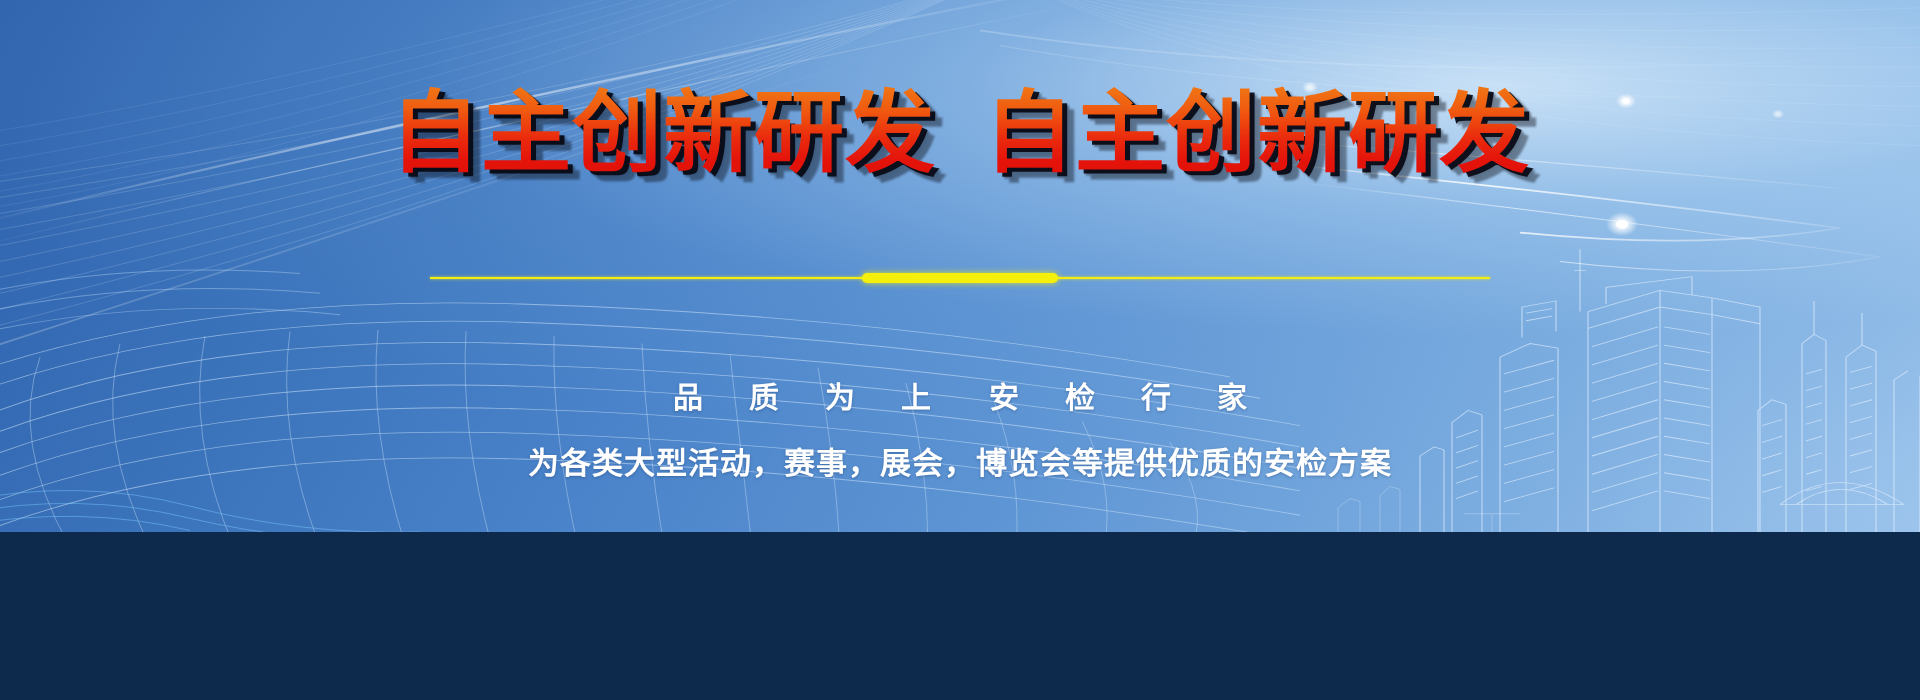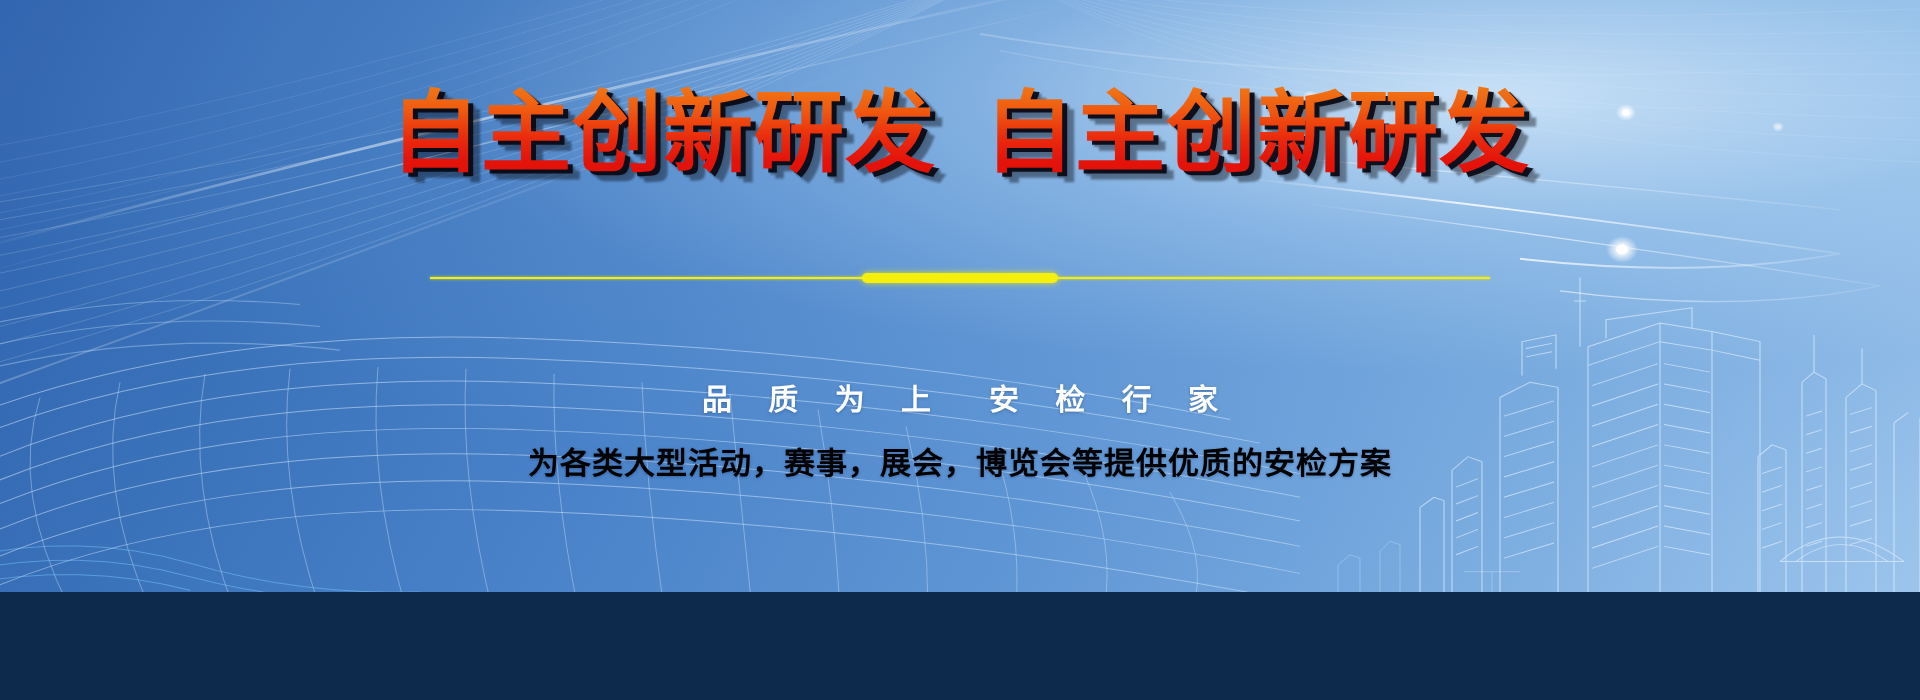--- a/index.html
+++ b/index.html
@@ -4,21 +4,21 @@
 <title>Banner</title>
 <style>
   html, body {
     margin: 0;
     padding: 0;
     background: #0d2a4d;
   }
   #stage {
     position: relative;
     width: 1920px;
-    height: 592px;
+    height: 532px;
     overflow: hidden;
     font-family: "Liberation Sans", "DejaVu Sans", sans-serif;
     background: #4a82c8;
   }
 
   
   .layer { position: absolute; inset: 0; }
 
   
   #bg-base {
@@ -114,29 +114,30 @@
     position: absolute;
     top: 378px;
     left: 0; right: 0;
     font-size: 30px;
     line-height: 44px;
     font-weight: 700;
     color: #ffffff;
     letter-spacing: 14px;
     text-indent: 14px;
     text-shadow: 0 1px 3px rgba(20,50,95,.35);
+    font-family: Liberation Mono, monospace;
   }
   #sub2 {
     position: absolute;
     top: 440px;
     left: 0; right: 0;
     font-size: 31px;
     line-height: 48px;
     font-weight: 700;
-    color: #000000;
+    color: #ffffff;
     letter-spacing: 1px;
     text-shadow: 0 1px 3px rgba(20,50,95,.35);
   }
 
   
   #dots {
     position: absolute;
     left: 0; right: 0;
     top: 655px;
     display: flex;

